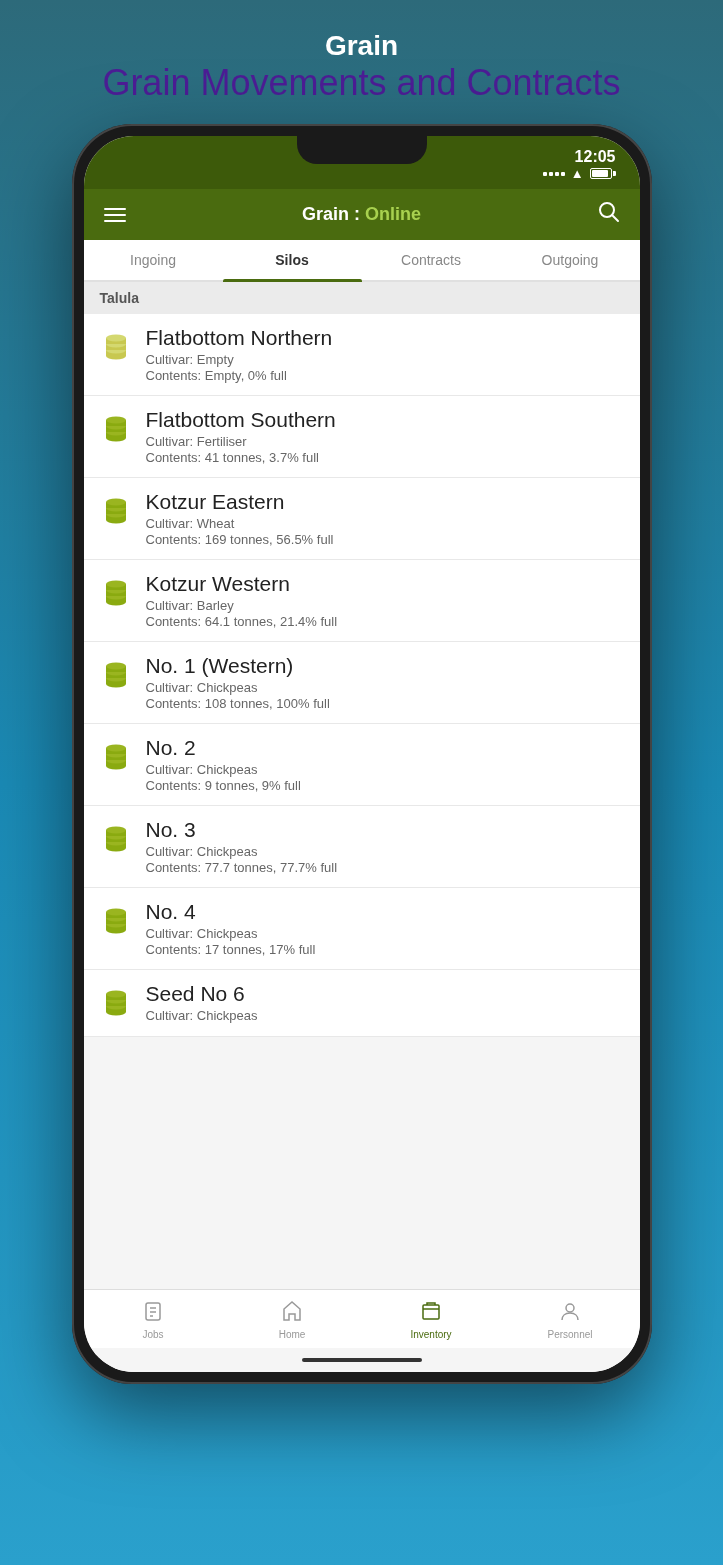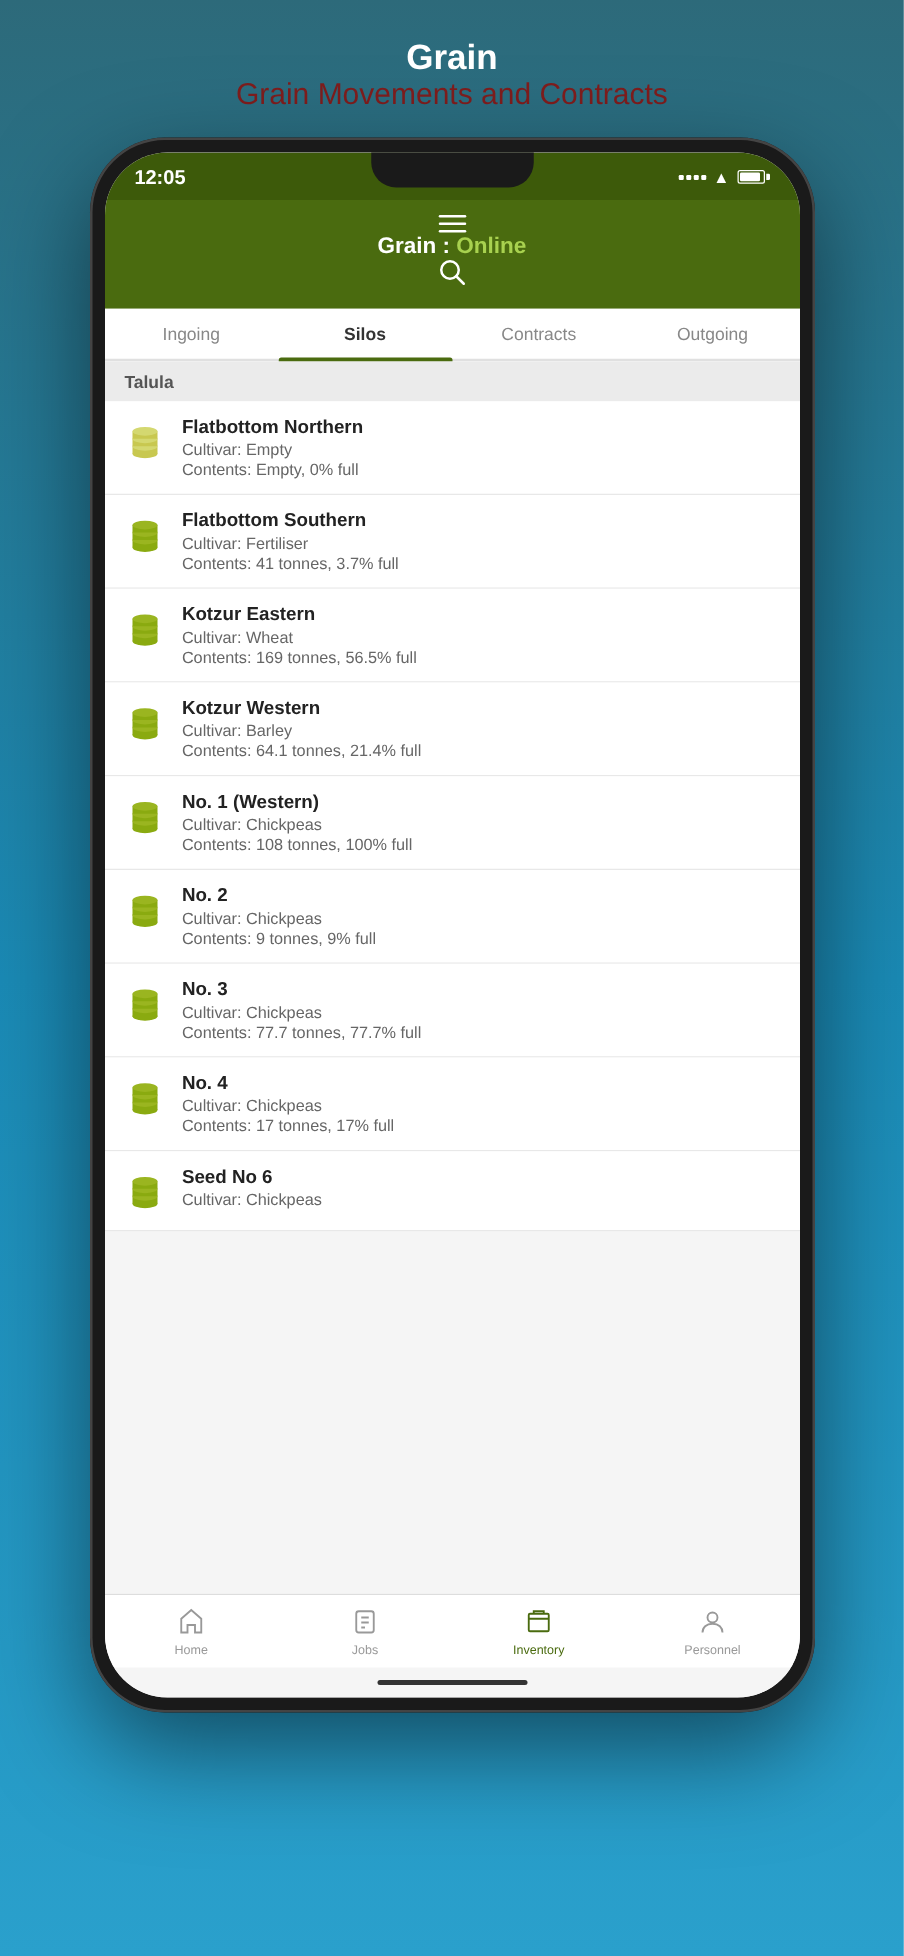--- a/index.html
+++ b/index.html
@@ -21,23 +21,23 @@
       color: white;
     }
 
     .page-header h1 {
       font-size: 28px;
       font-weight: 800;
       color: white;
     }
 
     .page-header h2 {
-      font-size: 24px;
+      font-size: 36px;
       font-weight: 400;
-      color: #7f1d1d;
+      color: #4c1d95;
     }
 
     .phone-frame {
       width: 580px;
       height: 1260px;
       background: #1a1a1a;
       border-radius: 60px;
       padding: 12px;
       box-shadow: 0 30px 80px rgba(0,0,0,0.5), inset 0 0 0 2px #444;
       position: relative;
@@ -51,26 +51,27 @@
       overflow: hidden;
       display: flex;
       flex-direction: column;
     }
 
     
     .status-bar {
       background: #3d5a0a;
       display: flex;
       justify-content: space-between;
-      align-items: flex-start;
+      align-items: flex-end;
       padding: 12px 24px 8px;
       color: white;
       font-size: 15px;
       font-weight: 600;
       flex-shrink: 0;
+      flex-direction: column;
     }
 
     .status-time {
       font-size: 16px;
       font-weight: 700;
     }
 
     .status-icons {
       display: flex;
       align-items: center;
@@ -92,21 +93,20 @@
     }
 
     
     .app-header {
       background: #4a6b0f;
       display: flex;
       align-items: center;
       justify-content: space-between;
       padding: 12px 20px;
       flex-shrink: 0;
-      flex-direction: column;
     }
 
     .hamburger-icon {
       display: flex;
       flex-direction: column;
       gap: 4px;
       cursor: pointer;
     }
 
     .hamburger-icon span {
@@ -201,22 +201,22 @@
     .silo-icon svg {
       width: 32px;
       height: 32px;
     }
 
     .silo-details {
       flex: 1;
     }
 
     .silo-name {
-      font-size: 15px;
-      font-weight: 700;
+      font-size: 21px;
+      font-weight: 400;
       color: #222;
       margin-bottom: 2px;
     }
 
     .silo-cultivar {
       font-size: 13px;
       color: #666;
       margin-bottom: 1px;
     }
 
@@ -563,35 +563,35 @@
     </div>
   </div>
           </div>
 
       </div>
 
       <div class="bottom-nav" id="bottom-nav">
           <div class="nav-item" style="color: rgb(153, 153, 153);">
     <div class="nav-icon" style="color: #999;">
       <svg width="22" height="22" viewBox="0 0 22 22" fill="none">
-                <path d="M3 9L11 2L19 9V20H14V14H8V20H3V9Z" stroke="currentColor" stroke-width="1.5" fill="none"></path>
-              </svg>
-    </div>
-    <div class="nav-label" style="color: #999;">Home</div>
-  </div>
-          <div class="nav-item" style="color: rgb(153, 153, 153);">
-    <div class="nav-icon" style="color: #999;">
-      <svg width="22" height="22" viewBox="0 0 22 22" fill="none">
                 <rect x="4" y="3" width="14" height="17" rx="2" stroke="currentColor" stroke-width="1.5" fill="none"></rect>
                 <line x1="8" y1="8" x2="14" y2="8" stroke="currentColor" stroke-width="1.5"></line>
                 <line x1="8" y1="12" x2="14" y2="12" stroke="currentColor" stroke-width="1.5"></line>
                 <line x1="8" y1="16" x2="11" y2="16" stroke="currentColor" stroke-width="1.5"></line>
               </svg>
     </div>
     <div class="nav-label" style="color: #999;">Jobs</div>
+  </div>
+          <div class="nav-item" style="color: rgb(153, 153, 153);">
+    <div class="nav-icon" style="color: #999;">
+      <svg width="22" height="22" viewBox="0 0 22 22" fill="none">
+                <path d="M3 9L11 2L19 9V20H14V14H8V20H3V9Z" stroke="currentColor" stroke-width="1.5" fill="none"></path>
+              </svg>
+    </div>
+    <div class="nav-label" style="color: #999;">Home</div>
   </div>
           <div class="nav-item active" style="color: rgb(74, 107, 15);">
     <div class="nav-icon" style="color: #4a6b0f;">
       <svg width="22" height="22" viewBox="0 0 22 22" fill="none">
                 <rect x="3" y="5" width="16" height="14" rx="1" stroke="currentColor" stroke-width="1.5" fill="none"></rect>
                 <path d="M7 5V3H15V5" stroke="currentColor" stroke-width="1.5"></path>
                 <line x1="3" y1="9" x2="19" y2="9" stroke="currentColor" stroke-width="1.5"></line>
               </svg>
     </div>
     <div class="nav-label" style="color: #4a6b0f;">Inventory</div>

